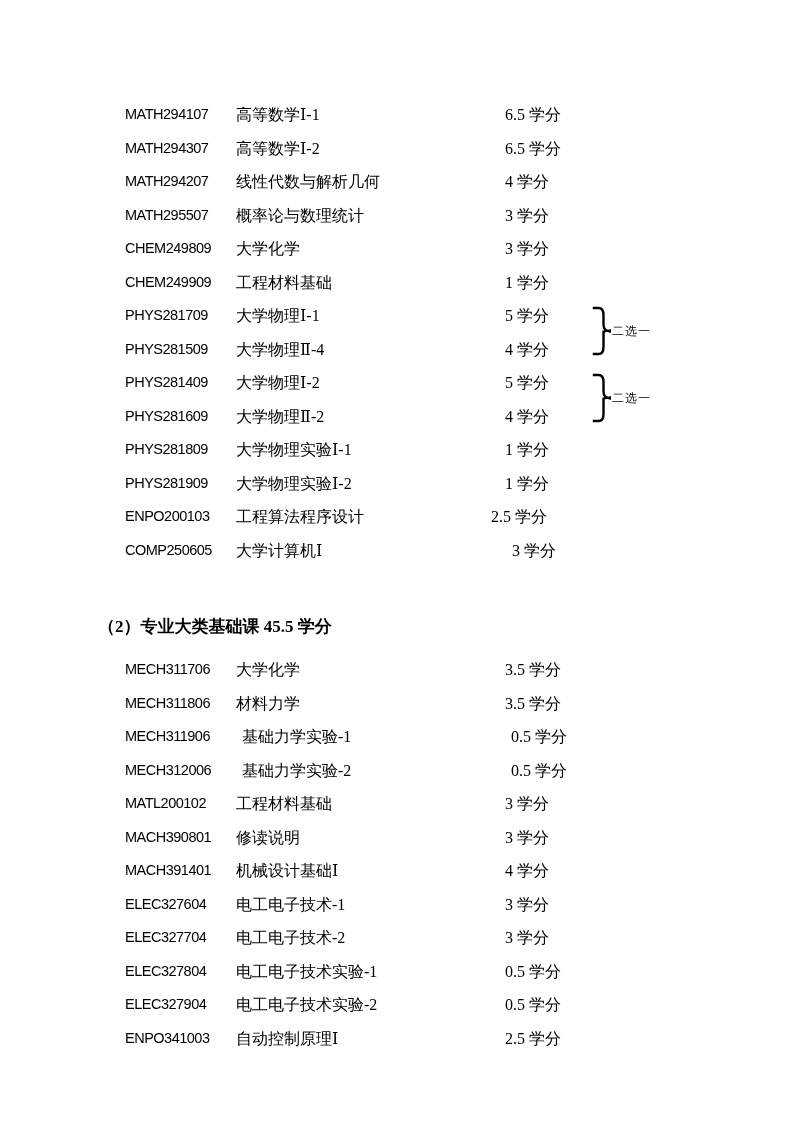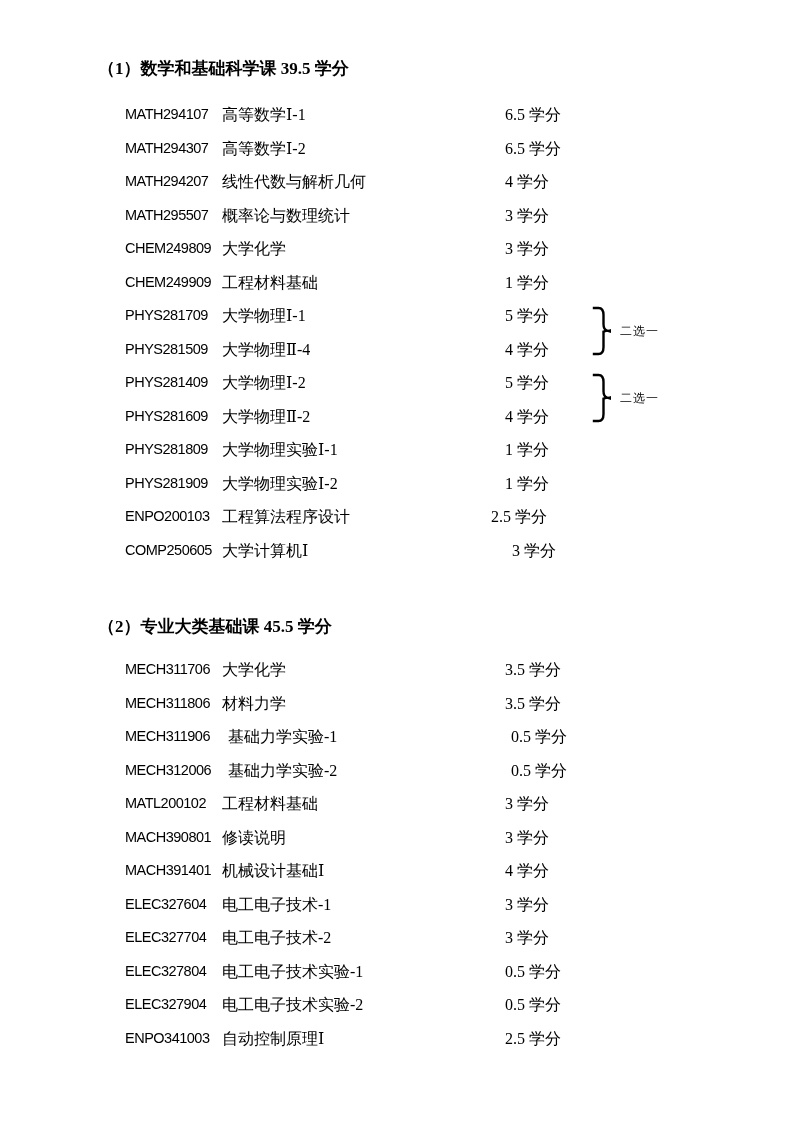--- a/index.html
+++ b/index.html
@@ -23,42 +23,41 @@
   .rows { position:absolute; left:0; right:0; }
   #rows-1 { top:106px; }
   #rows-2 { top:661px; }
   .row { position:relative; height:33.5px; }
   .cell { position:absolute; top:0; line-height:17px; white-space:pre; }
   .code {
     left:125px;
     font-family:Liberation Sans, sans-serif;
     font-size:14.5px; letter-spacing:-0.5px;
   }
-  .name { left:222px; }
+  .name { left:236px; }
   .credits { left:505px; }
   .note { left:126px; }
   
   #rows-1 .row:nth-child(13) .credits { transform:translateX(-14px); }
   #rows-1 .row:nth-child(14) .credits { transform:translateX(7px); }
   #rows-2 .row:nth-child(3) .name,
   #rows-2 .row:nth-child(4) .name,
   #rows-2 .row:nth-child(3) .credits,
   #rows-2 .row:nth-child(4) .credits { transform:translateX(6px); }
   .choice-group { position:absolute; left:592px; display:flex; align-items:center; }
   #choice-1 { top:306px; }
   #choice-2 { top:373px; }
   .brace { display:block; }
-  .choice-label { margin-left:8px; font-size:12px; letter-spacing:1px; white-space:pre; }
+  .choice-label { margin-left:0; font-size:12px; letter-spacing:1px; white-space:pre; }
 </style>
 </head>
 <body>
 
 <div class="page">
 
-  <div class="heading" id="heading-1">（1）数学和基础科学课 39.5 学分</div>
 
   <div class="rows" id="rows-1">
     <div class="row">
       <span class="cell code">MATH294107</span>
       <span class="cell name">高等数学Ⅰ-1</span>
       <span class="cell credits">6.5 学分</span>
     </div>
     <div class="row">
       <span class="cell code">MATH294307</span>
       <span class="cell name">高等数学Ⅰ-2</span>

